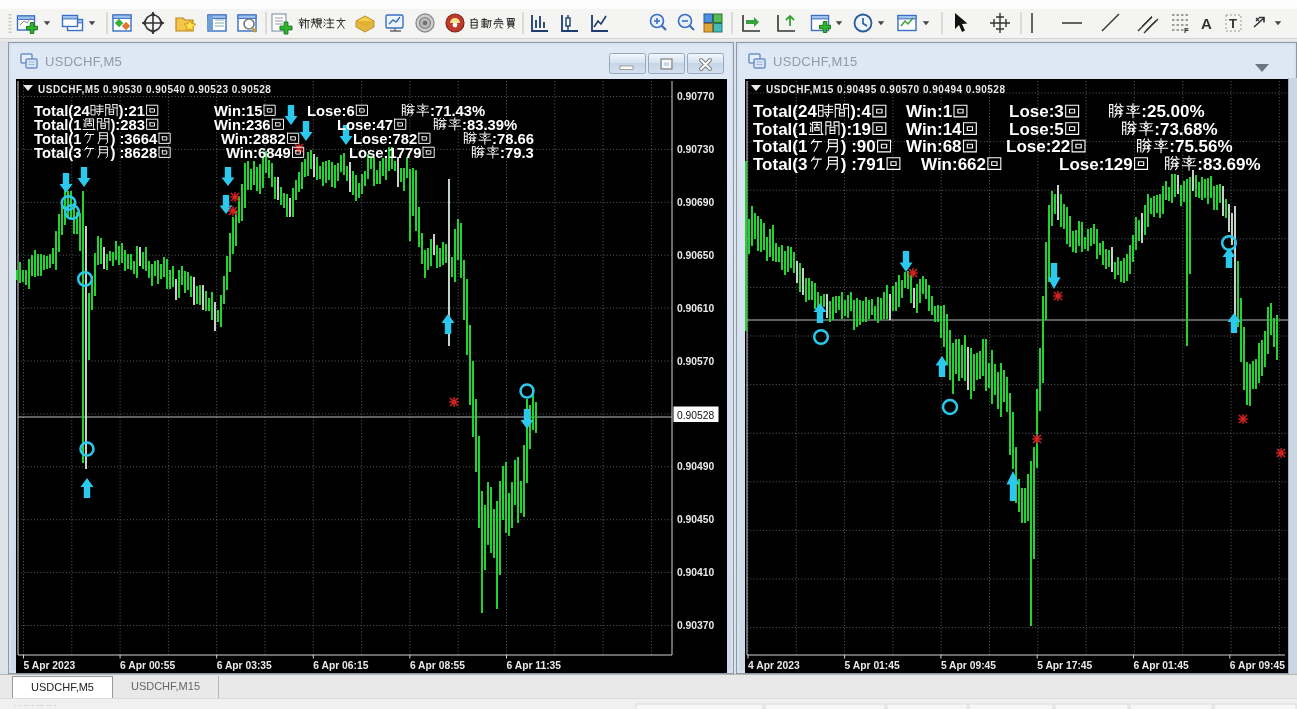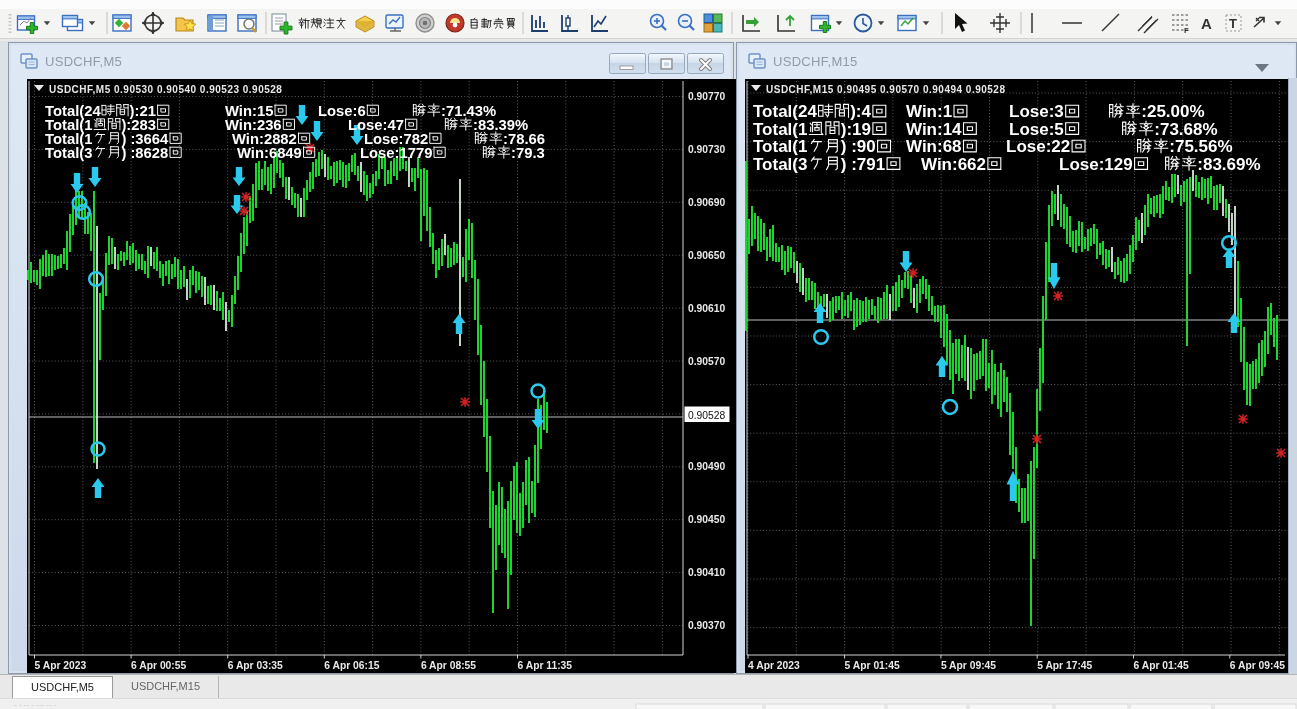--- a/index.html
+++ b/index.html
@@ -5,21 +5,21 @@
 .toolbar { position:absolute; left:0; top:0; }
 .mdi { position:absolute; left:0; top:41px; width:1297px; height:634px; background:#dde2e8; }
 .win { position:absolute; top:42px; background:linear-gradient(#dfe9f5,#cdd9e9); border:1px solid #8b99ab; box-shadow:inset 0 0 0 2px #d8e2ef; }
 .win .title { position:absolute; left:11px; top:2px; right:3px; height:32px; display:flex; align-items:center; }
 .wl { left:8px; width:726px; height:632px; }
 .wr { left:736px; width:561px; height:632px; }
 .ttxt { font-size:13px; color:#909aa8; margin-left:7px; letter-spacing:0.3px; }
 .btns { position:absolute; right:9px; top:10px; display:flex; gap:2px; }
 .wbtn { width:37px; height:21px; background:linear-gradient(#f2f7fc,#d6e2f0 45%,#c6d5e7 50%,#d3dfee); border:1px solid #98a9bd; border-radius:2.5px; }
 .chart { position:absolute; top:36px; }
-.cl { left:7px;margin-left:11px; }
+.cl { left:7px; }
 .cr { left:8px; }
 .rstrip { position:absolute; left:1288px; top:78px; width:9px; height:596px; background:#ccd6e2; border-left:1px solid #9fb0c4; }
 .tabs { position:absolute; left:0; top:674px; width:1297px; height:24px; background:#e9e9e9; border-top:1px solid #b5b5b5; }
 .tab-a { position:absolute; left:12px; top:1px; width:101px; height:23px; background:#fff; border:1px solid #9a9a9a; border-bottom:none; font-size:11px; color:#222; text-align:center; line-height:21px; }
 .tab-i { position:absolute; left:113px; top:1px; width:106px; height:23px; font-size:11px; color:#666; text-align:center; line-height:21px; border-right:1px solid #b5b5b5; }
 .status { position:absolute; left:0; top:698px; width:1297px; height:11px; background:#f0f0f0; border-top:1px solid #dcdcdc; }
 </style></head>
 <body>
 <div class="toolbar"><svg width="1297" height="41" viewBox="0 0 1297 41" font-family="Liberation Sans, sans-serif">
       <rect width="1297" height="41" fill="#f4f4f2"></rect>

